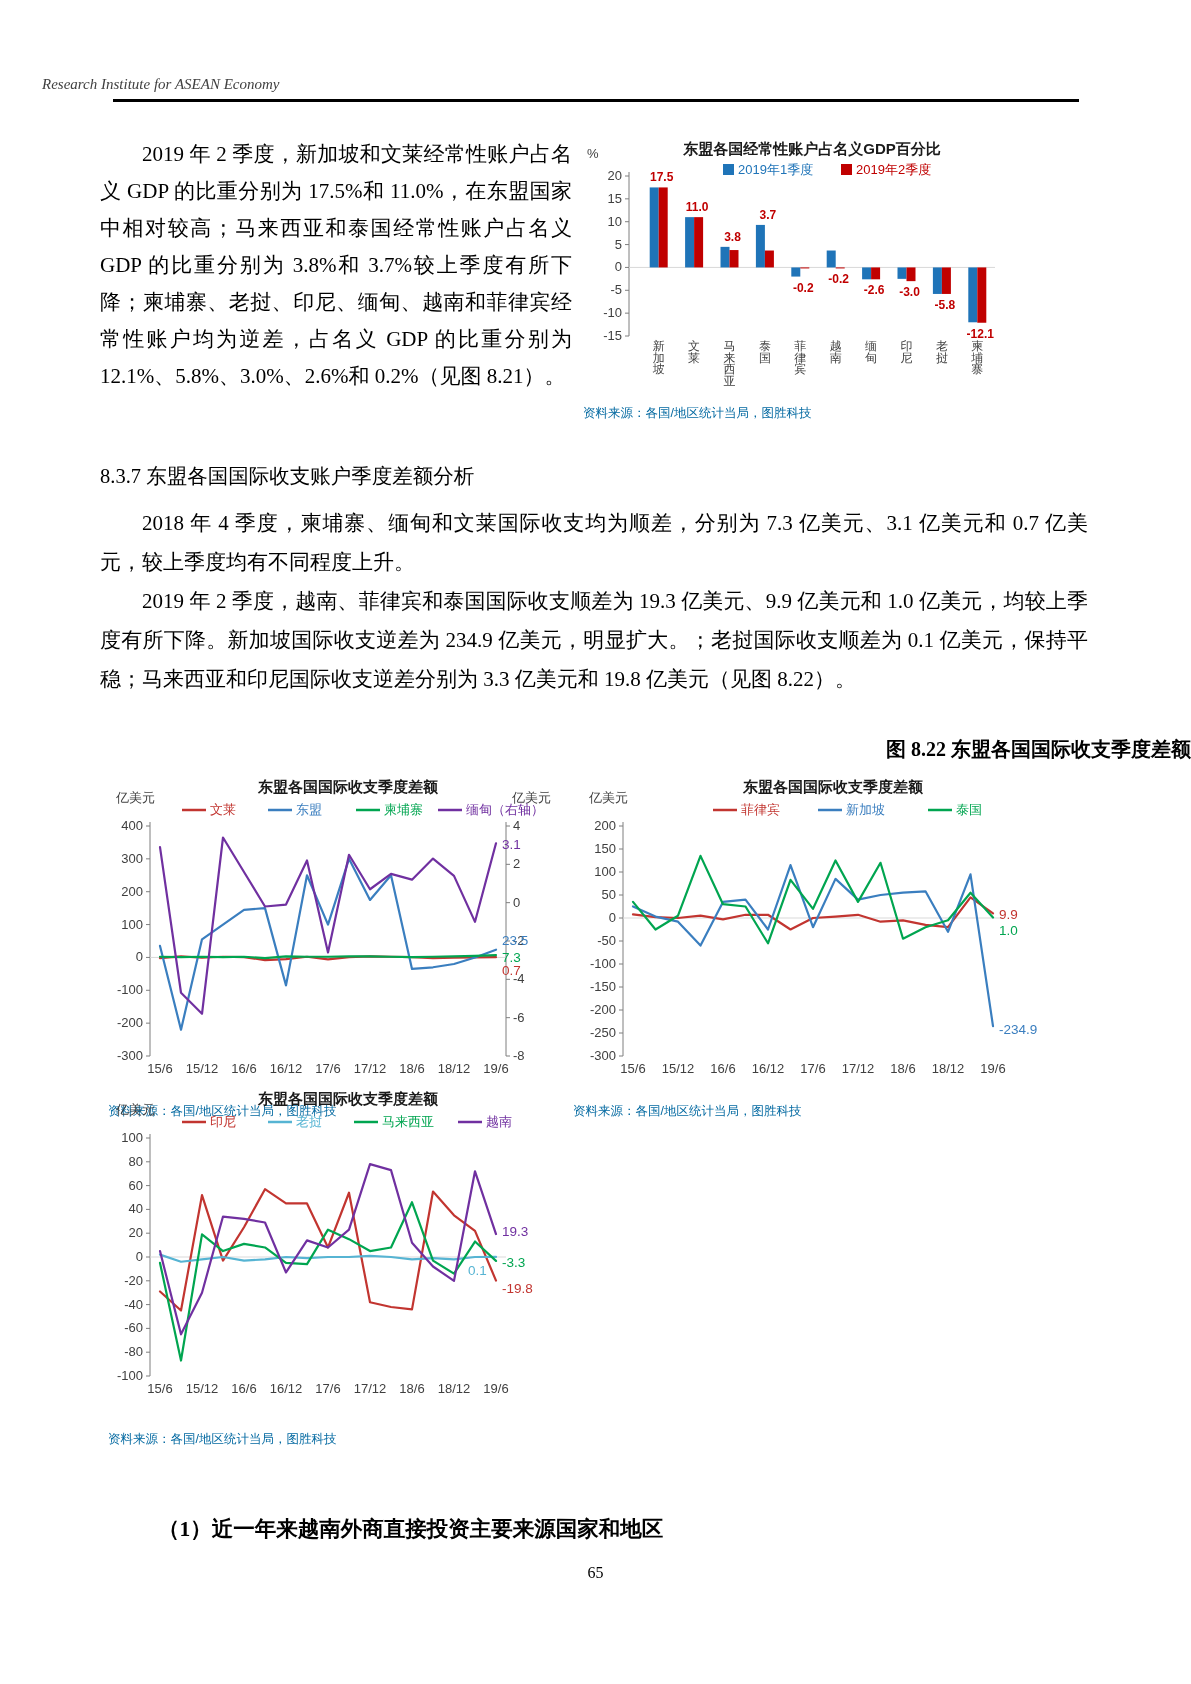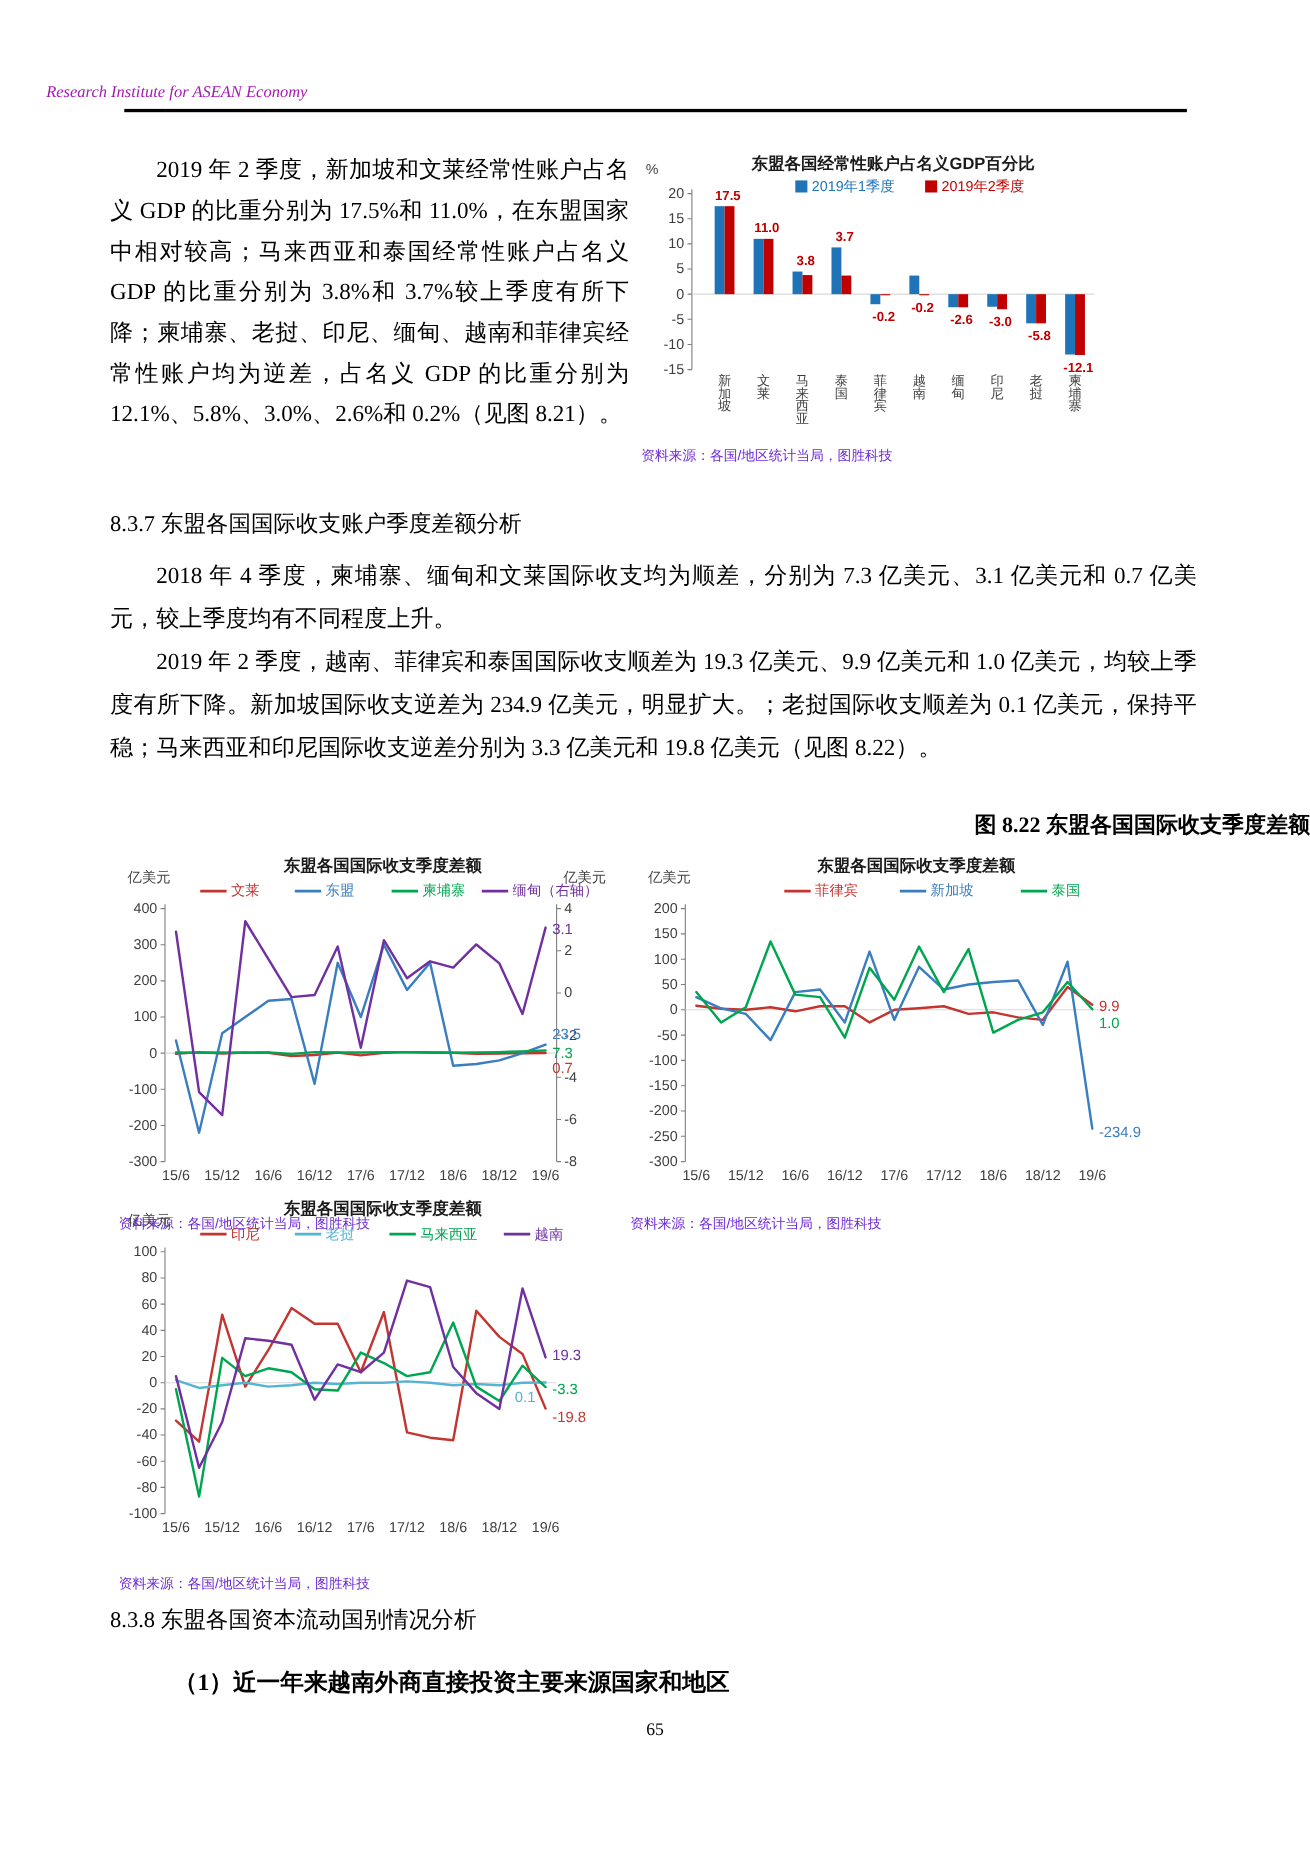--- a/index.html
+++ b/index.html
@@ -1,25 +1,25 @@
 <!DOCTYPE html>
 <html><head>
 <meta charset="utf-8">
 <style>
   html,body{margin:0;padding:0;background:#888;}
   .page{position:relative;width:1191px;height:1684px;background:#fff;margin:0 auto;
         font-family:"Liberation Serif","DejaVu Serif",serif;color:#000;overflow:hidden;}
   .logo-cn{position:absolute;left:40px;top:28px;font-size:32px;font-weight:bold;color:#1b75bc;
            letter-spacing:7px;font-family:"DejaVu Serif","Liberation Serif",serif;}
-  .logo-en{position:absolute;left:42px;top:76px;font-style:italic;font-size:15px;color:#a21caf;}
+  .logo-en{position:absolute;left:42px;top:76px;font-style:italic;font-size:15px;color:#404040;}
   .rule{position:absolute;left:113px;right:112px;top:99px;border-top:3px solid #000;}
   .intro{position:absolute;left:100px;top:136px;width:472px;font-size:21px;line-height:37px;
          text-align:justify;text-indent:2em;}
   .chart-cab{position:absolute;left:573px;top:136px;width:436px;}
-  .note{font-size:12.5px;color:#6d28d9;font-family:"Liberation Sans","DejaVu Sans",sans-serif;margin:3px 0 0 10px;}
+  .note{font-size:12.5px;color:#0369a1;font-family:"Liberation Sans","DejaVu Sans",sans-serif;margin:3px 0 0 10px;}
   .h837{position:absolute;left:100px;top:462px;font-size:20.5px;}
   .paras{position:absolute;left:100px;top:504px;width:988px;font-size:21px;line-height:39px;text-align:justify;}
   .paras p{margin:0;text-indent:2em;}
   .figcap{position:absolute;left:0;top:736px;width:100%;text-align:right;font-weight:bold;font-size:20px;}
   .chart-a{position:absolute;left:98px;top:774px;width:462px;}
   .chart-b{position:absolute;left:563px;top:774px;width:514px;}
   .chart-c{position:absolute;left:98px;top:1086px;width:462px;}
   .h838{position:absolute;left:100px;top:1458px;font-size:20.5px;}
   .sub838{position:absolute;left:158px;top:1514px;font-size:21.5px;font-weight:bold;}
   .pagenum{position:absolute;left:0;top:1564px;width:100%;text-align:center;font-size:16px;}
@@ -292,18 +292,17 @@
         <polyline points="62,168.62 83,175.76 104,173.38 125,171 146,174.57 167,173.38 188,171 209,172.19 230,171 251,171 272,169.81 293,171 314,173.38 335,172.19 356,173.38 377,171 398,170.88100000000003" fill="none" stroke="#56b4d3" stroke-width="2.2" stroke-linejoin="round" stroke-linecap="round"></polyline>
         <text x="370" y="188.88100000000003" class="cend" fill="#56b4d3">0.1</text>
         <polyline points="62,176.95 83,274.53 104,148.39 125,165.05 146,157.91 167,161.48000000000002 188,176.95 209,178.14 230,143.63 251,153.14999999999998 272,165.05 293,161.48000000000002 314,116.26 335,174.57 356,187.66 377,155.53 398,174.927" fill="none" stroke="#00a550" stroke-width="2.2" stroke-linejoin="round" stroke-linecap="round"></polyline>
         <text x="404" y="180.927" class="cend" fill="#00a550">-3.3</text>
         <polyline points="62,165.05 83,248.35 104,206.70000000000002 125,130.54000000000002 146,132.92000000000002 167,136.49 188,186.47 209,154.34 230,161.48000000000002 251,143.63 272,78.18 293,84.13 314,156.72 335,180.52 356,194.79999999999998 377,85.32 398,148.03300000000002" fill="none" stroke="#7030a0" stroke-width="2.2" stroke-linejoin="round" stroke-linecap="round"></polyline>
         <text x="404" y="150.03300000000002" class="cend" fill="#7030a0">19.3</text>
       </svg>
     <div class="note">资料来源：各国/地区统计当局，图胜科技</div>
   </div>
 
-  <div class="h838">8.3.8 东盟各国资本流动国别情况分析</div>
   <div class="sub838">（1）近一年来越南外商直接投资主要来源国家和地区</div>
 
   <div class="pagenum">65</div>
 
 </div>
 
 </body></html>

